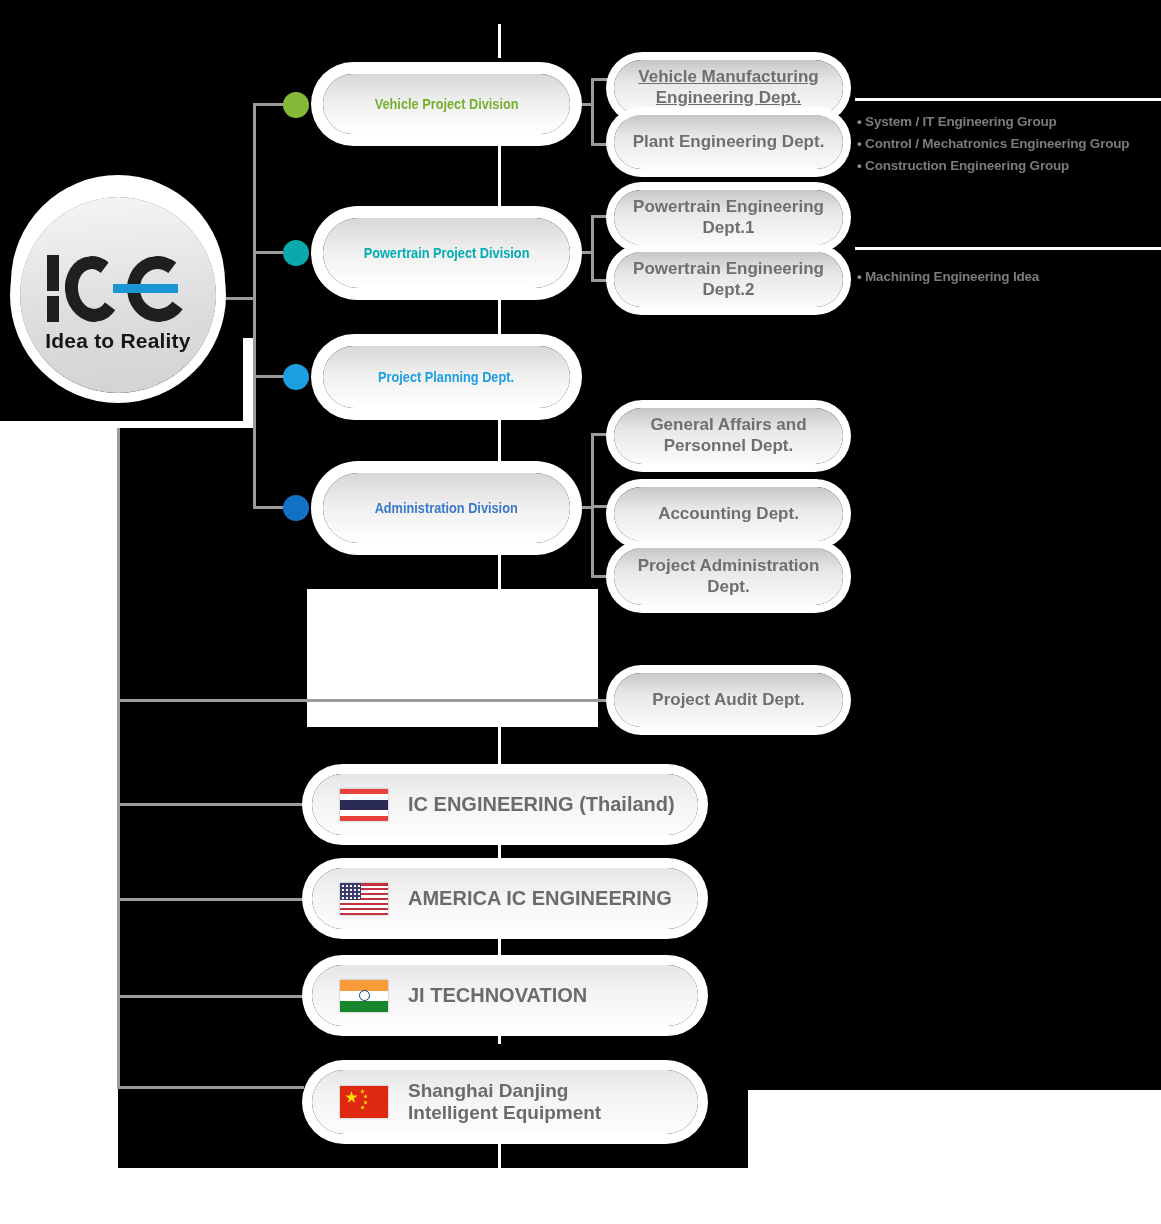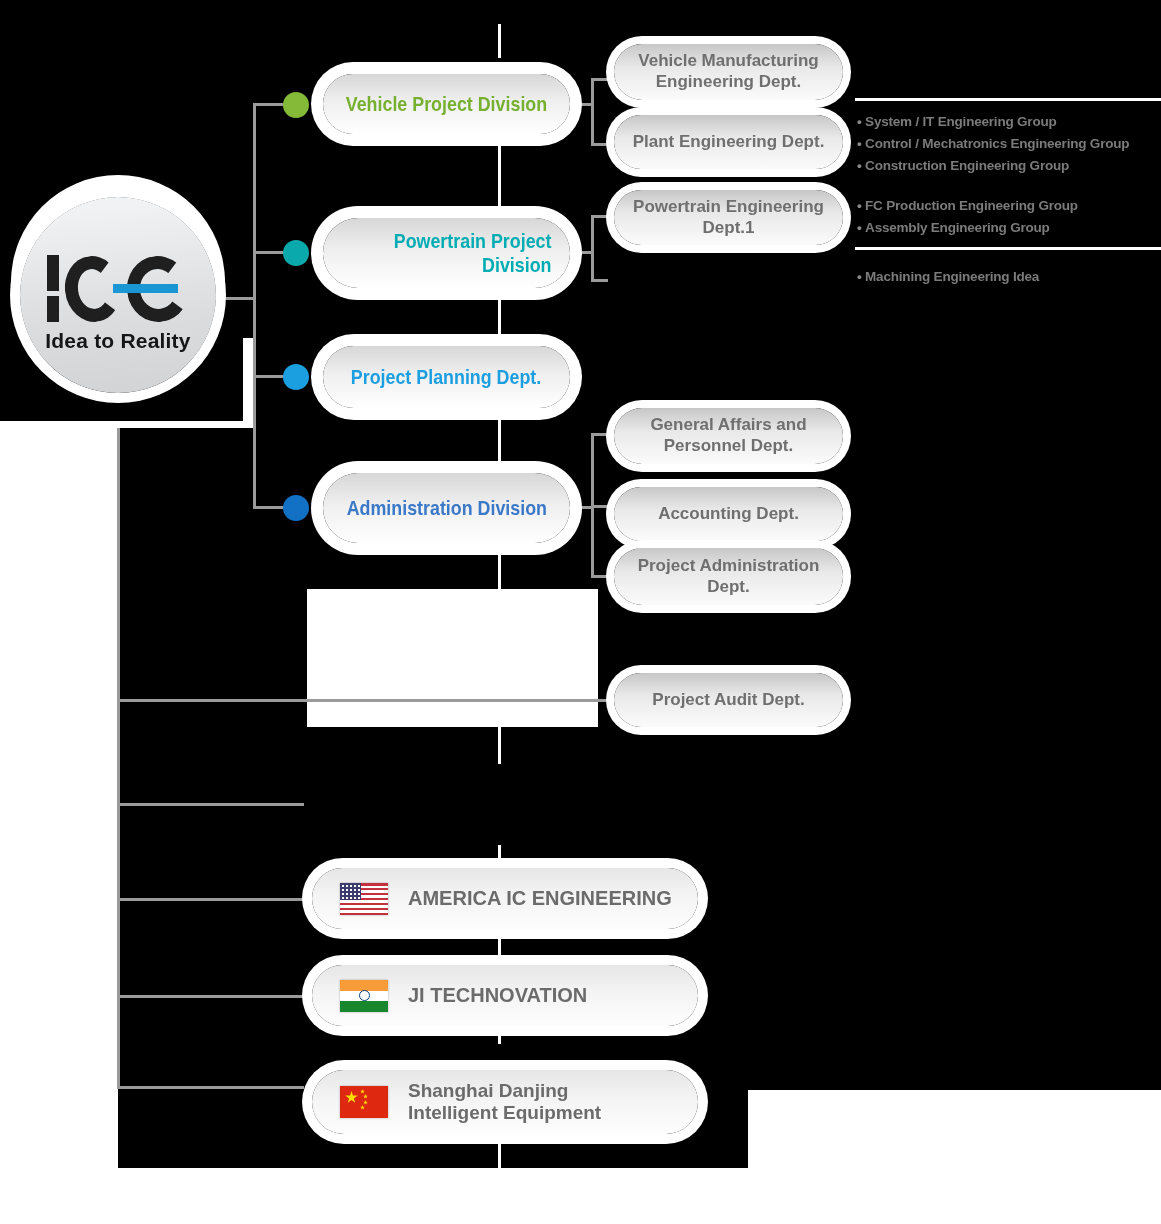--- a/index.html
+++ b/index.html
@@ -10,21 +10,21 @@
   
   .spine{position:absolute;left:498px;width:3px;background:#fff;z-index:1;}
   
   .gline{position:absolute;background:#9b9b9b;z-index:2;}
   
   .dot{position:absolute;width:26px;height:26px;border-radius:50%;z-index:3;}
   
   .divpill{position:absolute;left:323px;width:247px;border-radius:35px;z-index:3;
            background:linear-gradient(180deg,#d7d7d7 0%,#efefef 45%,#ffffff 100%);
            box-shadow:0 0 0 12px #ffffff;display:flex;align-items:center;justify-content:center;
-           text-align:center;font-weight:bold;font-size:21px;line-height:1.15;}
+           text-align:center;font-weight:bold;font-size:15px;line-height:1.15;}
   .divpill .ptxt{transform:scaleX(.85);}
   .nowrap{white-space:nowrap;}
   .c-green{color:#76b02f;}  .d-green{background:#84ba37;}
   .c-teal{color:#00adb4;text-align:right;}   .d-teal{background:#0aa9ab;}
   .c-lblue{color:#1b9fe1;}  .d-lblue{background:#1b9fe1;}
   .c-blue{color:#3a78c8;}   .d-blue{background:#1271c5;}
   
   .deptpill{position:absolute;left:614px;width:229px;border-radius:28px;z-index:3;
             background:linear-gradient(180deg,#c7c7c7 0%,#e9e9e9 42%,#fbfbfb 100%);
             box-shadow:0 0 0 8px #ffffff;display:flex;align-items:center;justify-content:center;
@@ -139,57 +139,60 @@
   <div class="divpill c-teal" style="top:218px;height:70px;">
     <span class="ptxt">Powertrain Project Division</span>
   </div>
   <div class="divpill c-lblue" style="top:346px;height:62px;">
     <span class="ptxt nowrap">Project Planning Dept.</span>
   </div>
   <div class="divpill c-blue" style="top:473px;height:70px;">
     <span class="ptxt">Administration Division</span>
   </div>
 
-  <div class="deptpill" style="top:44px;height:56px;">
+  <div class="deptpill" style="top:60px;height:56px;text-decoration:underline;">
     <span>Vehicle Manufacturing Engineering Dept.</span>
   </div>
   <div class="deptpill" style="top:115px;height:54px;">
     <span>Plant Engineering Dept.</span>
   </div>
   <div class="deptpill" style="top:190px;height:55px;">
     <span>Powertrain Engineering Dept.1</span>
+  </div>
+  <div class="deptpill" style="top:252px;height:55px;">
+    <span>Powertrain Engineering Dept.2</span>
   </div>
   <div class="deptpill" style="top:408px;height:56px;">
     <span>General Affairs and Personnel Dept.</span>
   </div>
   <div class="deptpill" style="top:487px;height:54px;">
     <span>Accounting Dept.</span>
   </div>
   <div class="deptpill" style="top:548px;height:57px;">
     <span>Project Administration Dept.</span>
   </div>
   <div class="deptpill" style="top:673px;height:54px;">
     <span>Project Audit Dept.</span>
   </div>
 
   <div class="gsep" style="top:98px;"></div>
   <div class="grouplist" style="top:111px;">
     <div class="gitem">System / IT Engineering Group</div>
     <div class="gitem">Control / Mechatronics Engineering Group</div>
     <div class="gitem">Construction Engineering Group</div>
   </div>
-  <div class="grouplist" style="top:195px;">
-    <div class="gitem">FC Production Engineering Group</div>
-    <div class="gitem">Assembly Engineering Group</div>
-  </div>
   <div class="gsep" style="top:247px;"></div>
   <div class="grouplist" style="top:266px;">
     <div class="gitem">Machining Engineering Idea</div>
   </div>
 
+  <div class="subpill" style="top:774px;height:61px;">
+    <div class="flag flag-th"></div>
+    <span>IC ENGINEERING (Thailand)</span>
+  </div>
   <div class="subpill" style="top:868px;height:61px;">
     <div class="flag flag-us">
         <div class="canton"></div>
       </div>
     <span>AMERICA IC ENGINEERING</span>
   </div>
   <div class="subpill" style="top:965px;height:61px;">
     <div class="flag flag-in">
         <div class="chakra"></div>
       </div>

